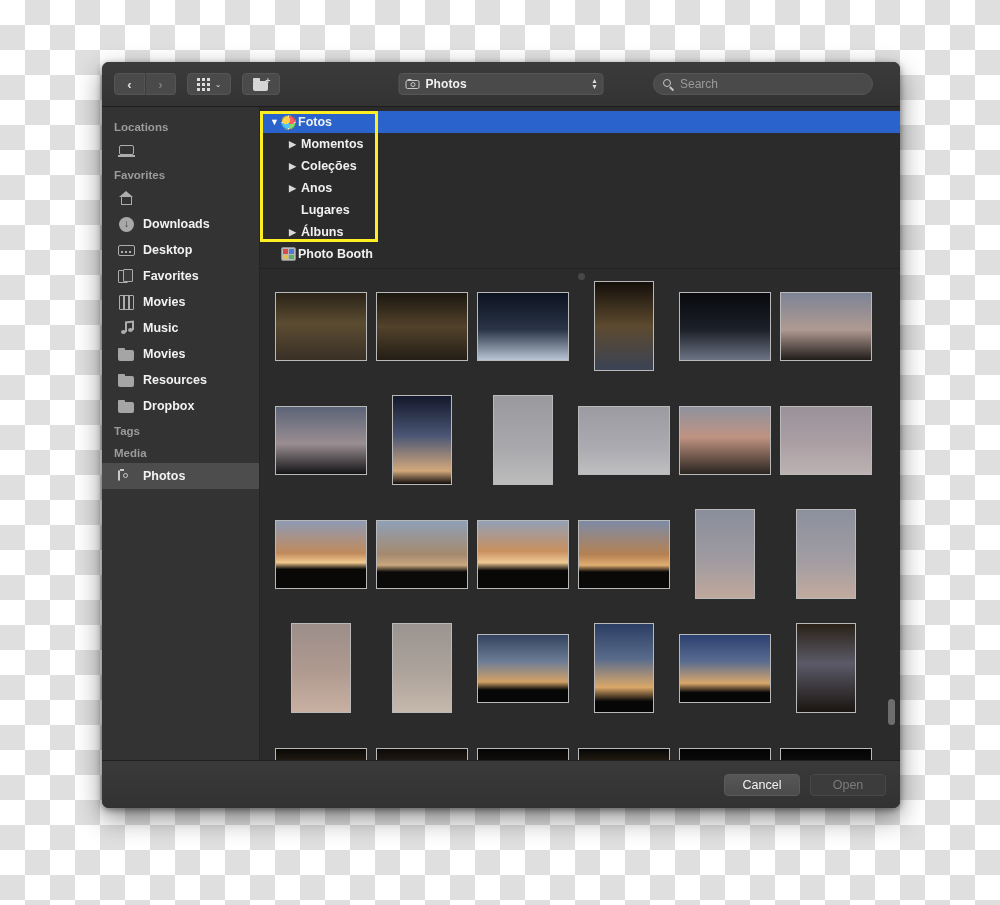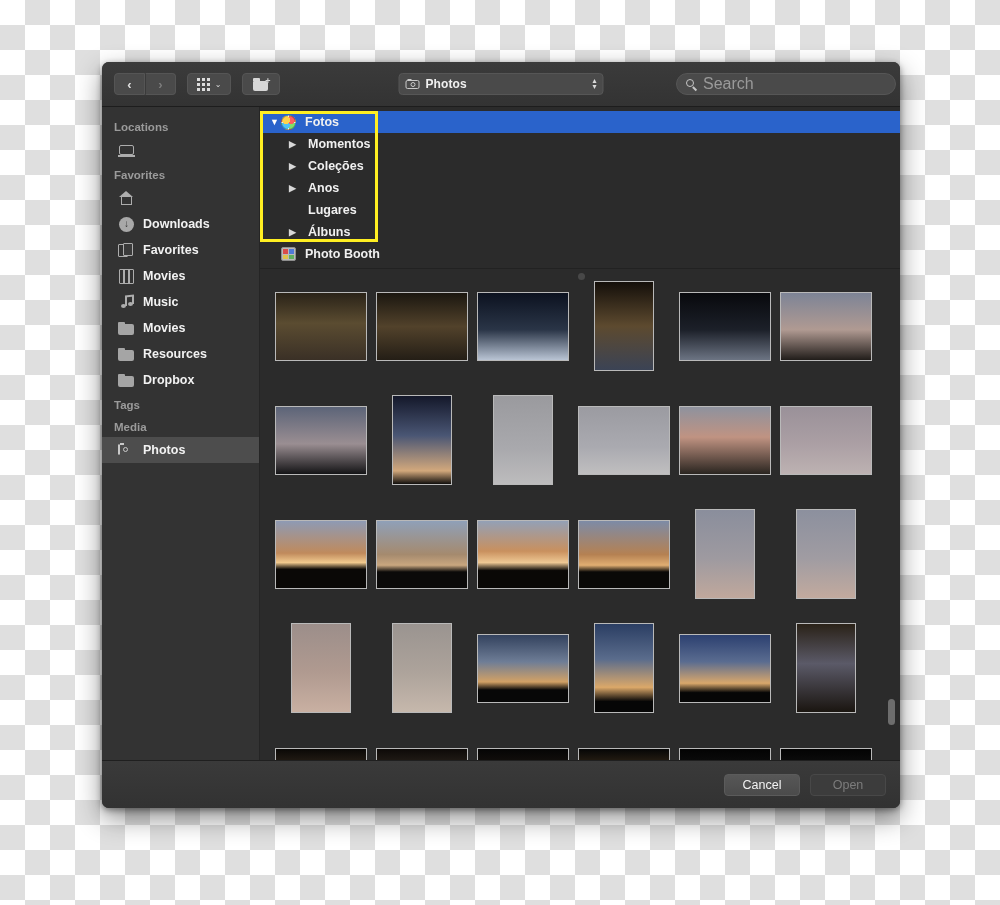--- a/index.html
+++ b/index.html
@@ -99,25 +99,25 @@
   .cam-icon .lens {
     position: absolute; left: 4.5px; top: 3px; width: 5px; height: 5px;
     border: 1.5px solid #c9c9c9; border-radius: 50%;
   }
   .cam-icon .bump {
     position: absolute; left: 2px; top: 0; width: 4px; height: 2px; background: #c9c9c9;
   }
 
   
   .search-field {
-    position: absolute; right: 4px;
+    position: absolute; right: 27px;
     width: 220px; height: 22px;
     background: #4a4a4a; border: 1px solid #565656; border-radius: 11px;
     display: flex; align-items: center; padding: 0 9px;
-    font-size: 16px;
+    font-size: 12px;
   }
   .search-field .ph { color: #9a9a9a; margin-left: 6px; }
   .mag { position: relative; width: 11px; height: 11px; flex: 0 0 11px; }
   .mag .ring {
     position: absolute; left: 0; top: 0; width: 8px; height: 8px;
     border: 1.6px solid #c6c6c6; border-radius: 50%;
   }
   .mag .handle {
     position: absolute; left: 7px; top: 7px; width: 4.5px; height: 1.6px;
     background: #c6c6c6; transform: rotate(45deg); transform-origin: left center;
@@ -239,21 +239,21 @@
     padding-left: 8px; position: relative;
   }
   .tree-row.selected { background: #2a63cb; }
   .tri {
     width: 13px; flex: 0 0 13px;
     font-size: 9px; color: #d8d8d8; text-align: center;
   }
   .tri.open { color: #ffffff; }
   .tri.blank { visibility: hidden; }
   .tree-row .indent { width: 18px; flex: 0 0 18px; }
-  .tree-label { margin-left: 9px; }
+  .tree-label { margin-left: 2px; }
 
   .photos-app-icon {
     width: 15px; height: 15px; flex: 0 0 15px; border-radius: 50%;
     background:
       radial-gradient(circle at 30% 30%, #ffd34d 0 4px, transparent 4px),
       radial-gradient(circle at 70% 32%, #ff5f5f 0 4px, transparent 4px),
       radial-gradient(circle at 32% 70%, #4fc3f7 0 4px, transparent 4px),
       radial-gradient(circle at 72% 72%, #81e06b 0 4px, transparent 4px),
       #efefef;
     border: 1px solid rgba(0,0,0,.25);
@@ -427,20 +427,31 @@
           </span>
         <span></span>
       </div>
       <div class="sb-item">
         <span class="sb-ico">
             <span class="ic-circle-arrow">↓</span>
           </span>
         <span>Downloads</span>
       </div>
       <div class="sb-item">
+        <span class="sb-ico ic-desktop">
+            <span class="box"></span>
+            <span class="dots">
+              <i></i>
+              <i></i>
+              <i></i>
+            </span>
+          </span>
+        <span>Desktop</span>
+      </div>
+      <div class="sb-item">
         <span class="sb-ico ic-docs">
             <span class="p1"></span>
             <span class="p2"></span>
           </span>
         <span>Favorites</span>
       </div>
       <div class="sb-item">
         <span class="sb-ico ic-movies">
             <span class="strip"></span>
             <span class="mid"></span>

